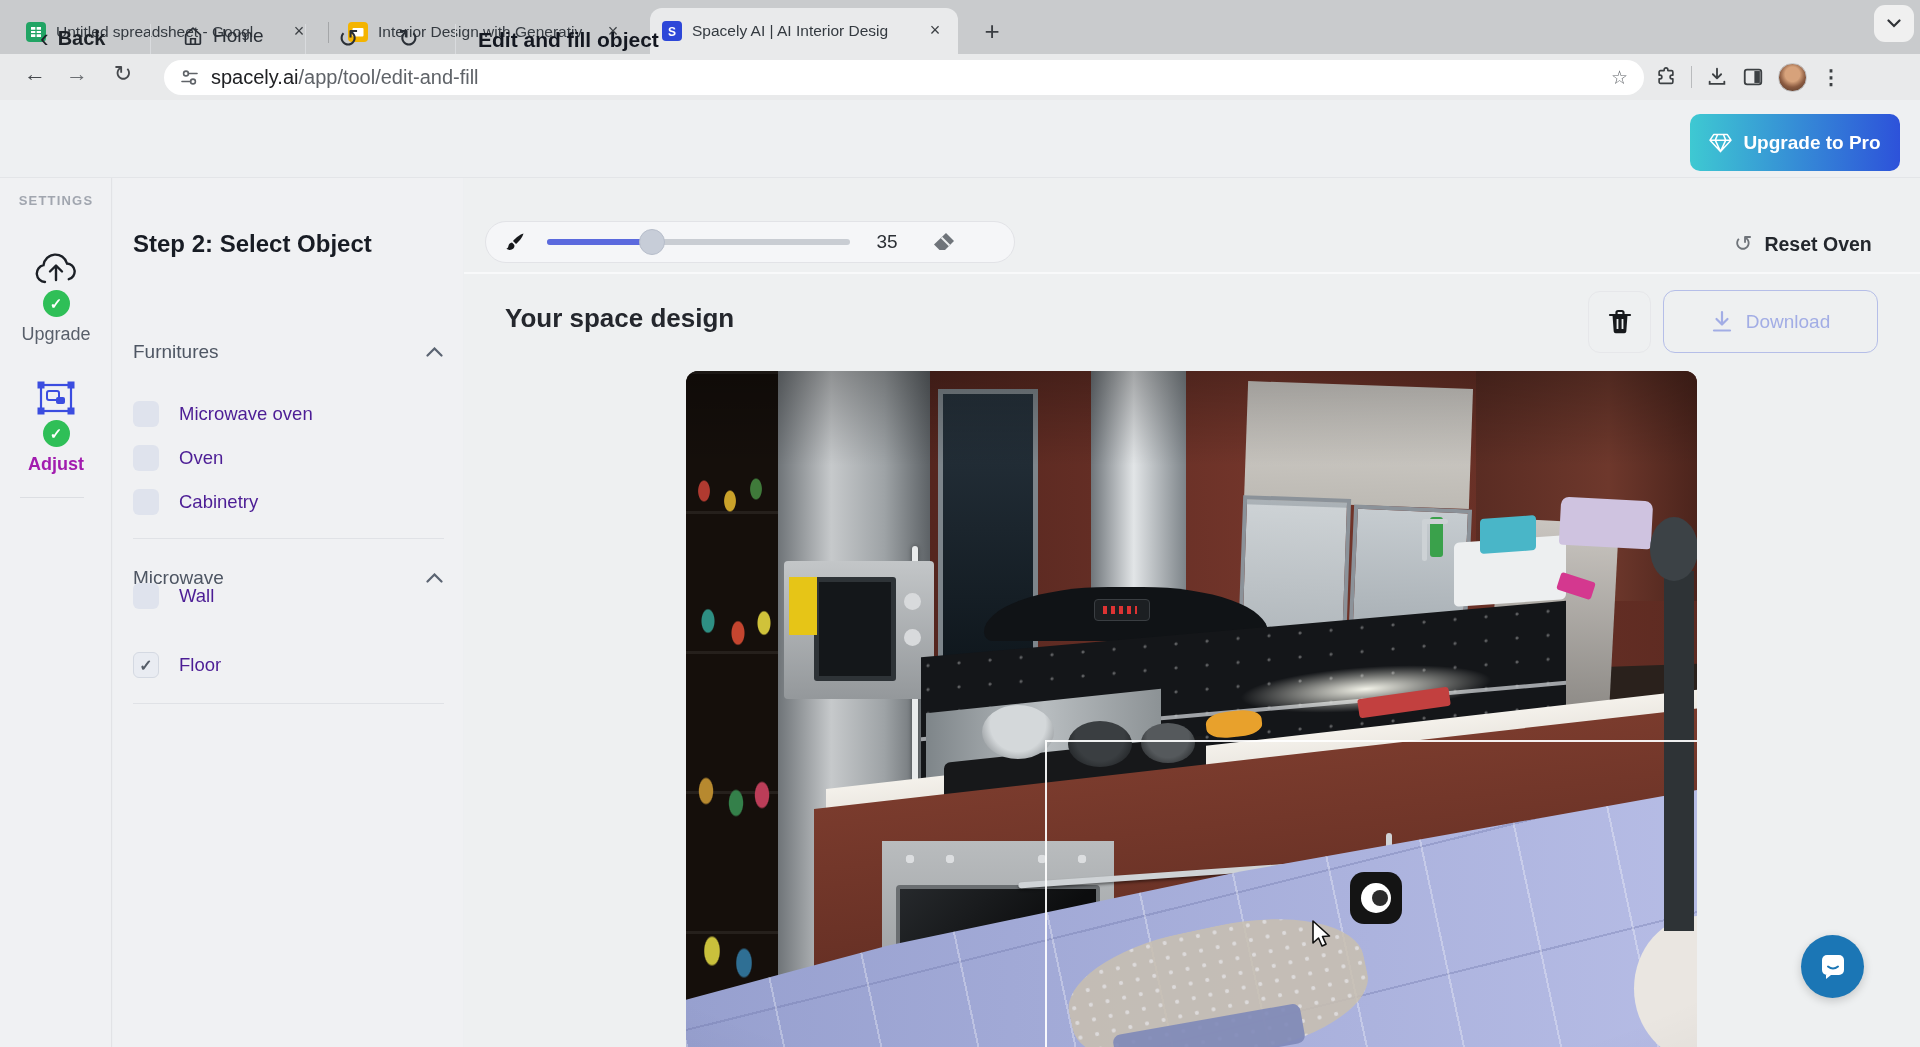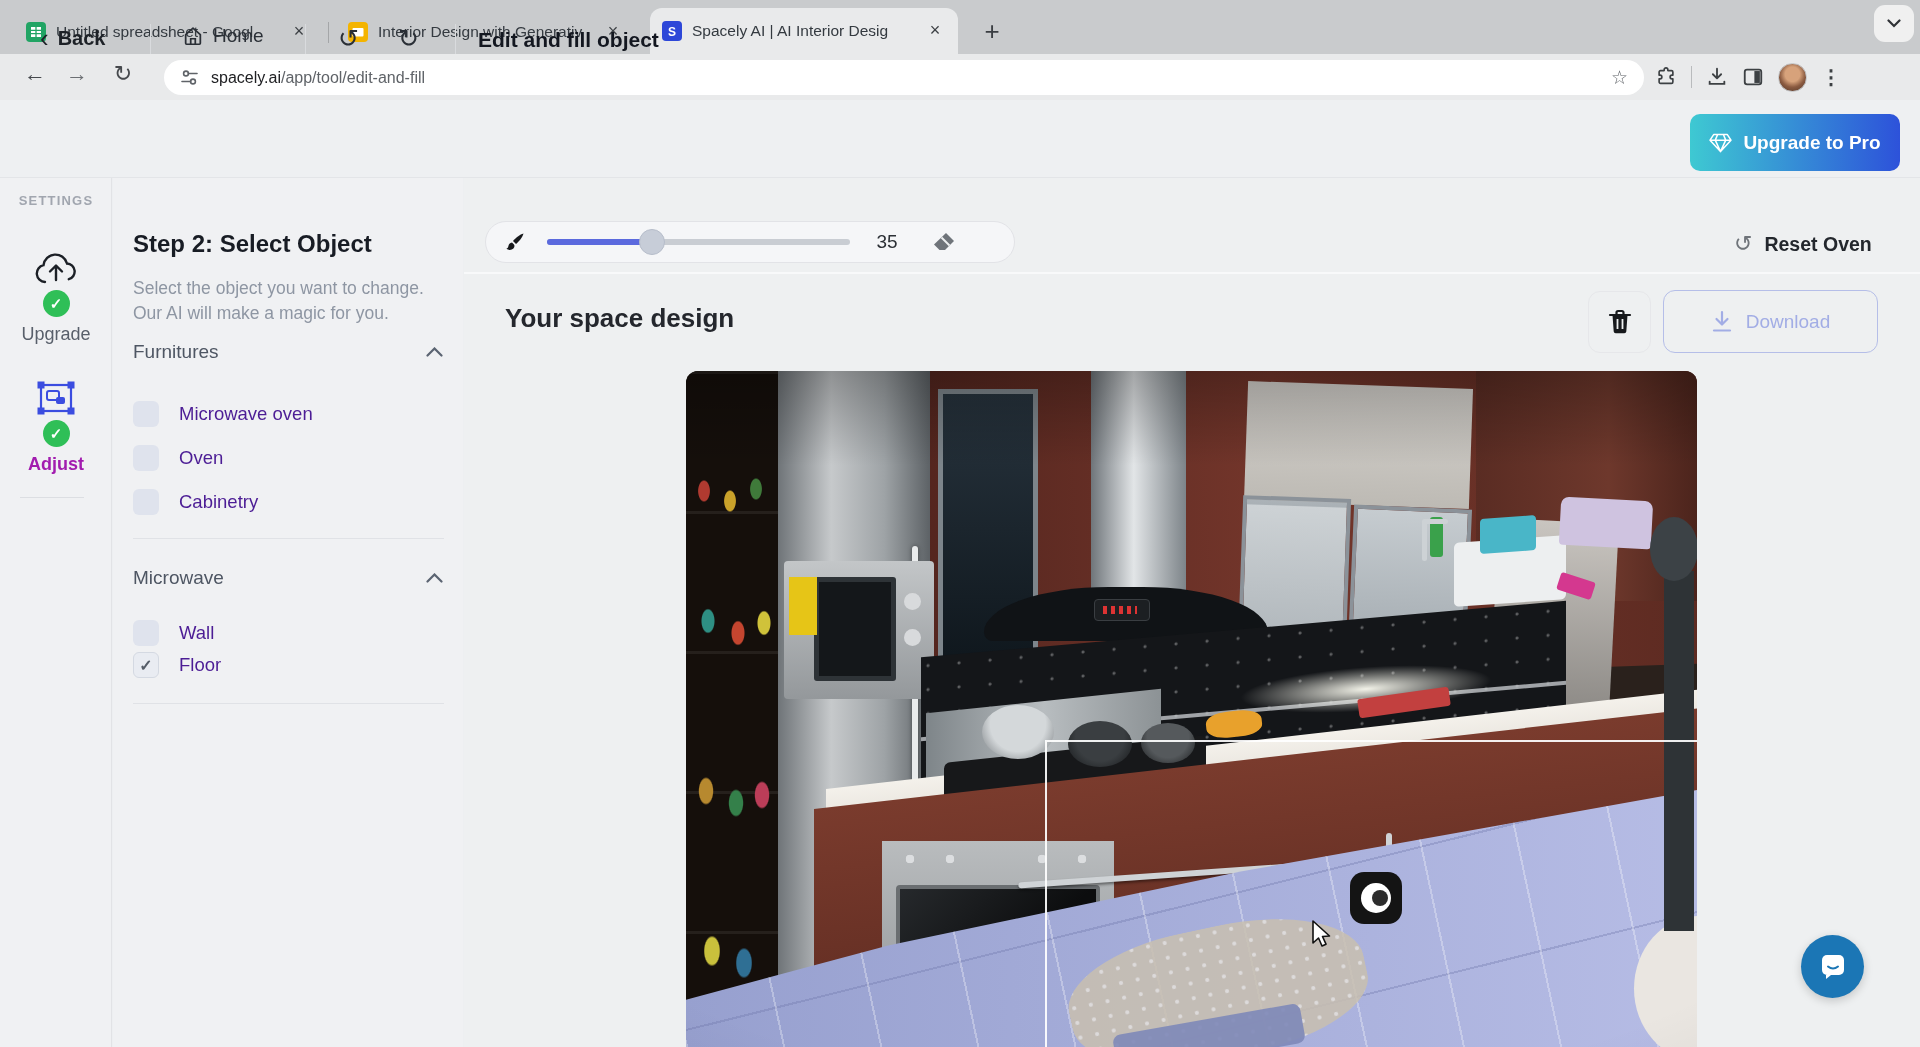--- a/index.html
+++ b/index.html
@@ -13,21 +13,21 @@
   .tab-label { flex:1; white-space:nowrap; overflow:hidden; }
   .favicon { width:20px; height:20px; flex:none; }
   .tab-close { width:22px; height:22px; flex:none; text-align:center; line-height:21px; font-size:18px; color:#3c4044; border-radius:50%; }
   .tab-sep { position:absolute; top:22px; width:1px; height:21px; background:#a4a6a8; }
   .newtab { position:absolute; left:974px; top:14px; width:36px; height:36px; font-size:26px; color:#3a3e42; text-align:center; line-height:34px; }
   .win-chevron { position:absolute; left:1874px; top:5px; width:40px; height:37px; background:#f0f0f0; border-radius:11px; display:flex; align-items:center; justify-content:center; }
 
   .chromebar { position:absolute; left:0; top:54px; width:1920px; height:46px; background:#e9eaeb; }
   .navic { position:absolute; top:61px; font-size:22px; color:#46494d; width:34px; text-align:center; }
   .omnibox { position:absolute; left:164px; top:60px; width:1480px; height:35px; background:#ffffff; border-radius:18px; display:flex; align-items:center; padding:0 16px; }
-  .url { font-size:16px; margin-left:12px; white-space:nowrap; }
+  .url { font-size:20px; margin-left:12px; white-space:nowrap; }
   .url .domain { color:#202124; }
   .url .path { color:#5f6368; }
   .omni-star { margin-left:auto; font-size:19px; color:#5f6368; }
   .chromebar-right { position:absolute; top:54px; height:46px; left:1655px; display:flex; align-items:center; gap:14px; }
   .cbar-sep { width:1px; height:22px; background:#b9bbbd; }
   .avatar { width:29px; height:29px; border-radius:50%; background:radial-gradient(circle at 50% 38%, #d7a27b 0 34%, #8a5a40 60%, #4e3527 100%); border:1px solid #c2c4c6; }
   .dots { font-size:20px; color:#3c4043; font-weight:700; }
 
   
   .app-header { position:absolute; left:0; top:100px; width:1920px; height:78px; background:#eef0f2; border-bottom:1px solid #e3e5e8; }
@@ -291,21 +291,20 @@
     <rect x="11" y="11" width="12" height="9" rx="2" fill="none" stroke="#3b4de0" stroke-width="2"></rect>
     <rect x="20" y="17" width="9" height="7" rx="2" fill="#3b4de0"></rect>
   </svg>
   <div class="check-badge">✓</div>
   <div class="rail-label bold">Adjust</div>
 </div>
 <div class="rail-divider"></div>
 
 <div class="panel">
   <div class="panel-title">Step 2: Select Object</div>
-  <div class="panel-desc">Select the object you want to change. Our AI will make a magic for you.</div>
 
   <div class="section-hdr" style="top:163px;">
     <span>Furnitures</span>
     <svg width="17" height="10" viewBox="0 0 17 10">
         <path d="M1.5 8.5 L8.5 1.5 L15.5 8.5" fill="none" stroke="#5b6472" stroke-width="2.2" stroke-linecap="round"></path>
       </svg>
   </div>
   <div class="chk-row" style="top:223px;">
     <span class="chk"></span>
     <span class="chk-label">Microwave oven</span>
@@ -319,21 +318,21 @@
     <span class="chk-label">Cabinetry</span>
   </div>
   <div class="panel-divider" style="top:360px;"></div>
 
   <div class="section-hdr" style="top:389px;">
     <span>Microwave</span>
     <svg width="17" height="10" viewBox="0 0 17 10">
         <path d="M1.5 8.5 L8.5 1.5 L15.5 8.5" fill="none" stroke="#5b6472" stroke-width="2.2" stroke-linecap="round"></path>
       </svg>
   </div>
-  <div class="chk-row" style="top:442px;">
+  <div class="chk-row" style="top:405px;">
     <span class="chk"></span>
     <span class="chk-label">Wall</span>
   </div>
   <div class="chk-row" style="top:474px;">
     <span class="chk checked">✓</span>
     <span class="chk-label">Floor</span>
   </div>
   <div class="panel-divider" style="top:525px;"></div>
 </div>
 

